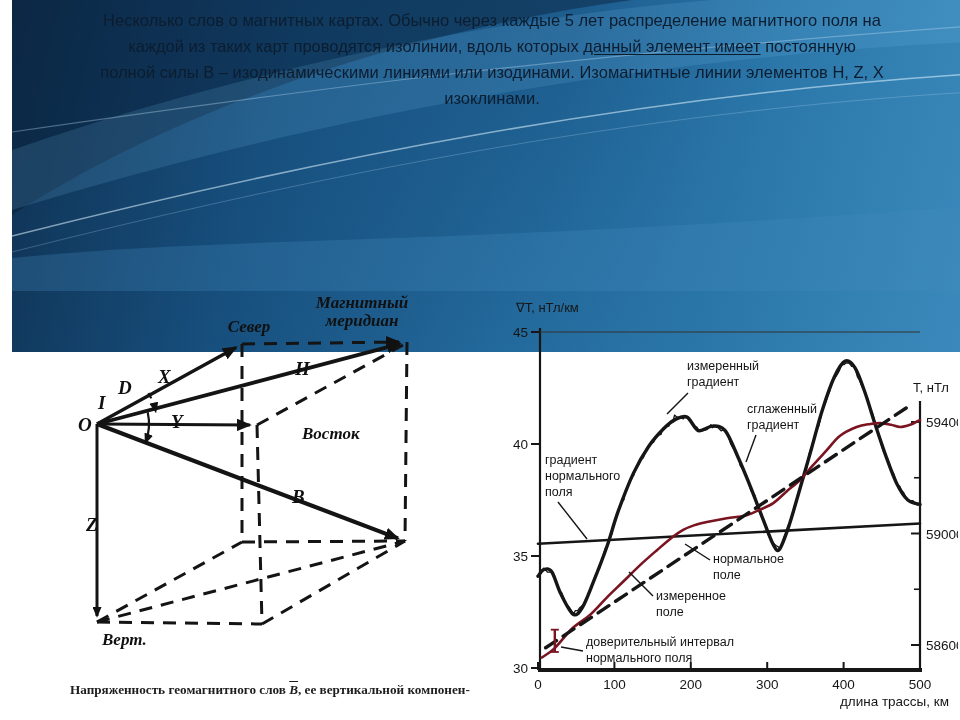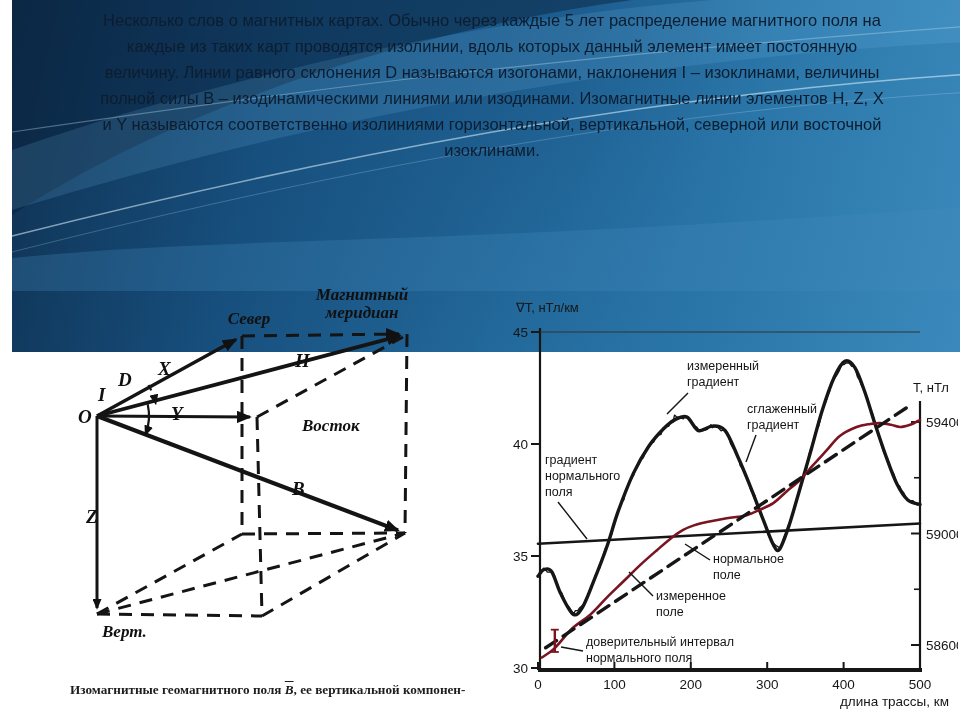--- a/index.html
+++ b/index.html
@@ -13,23 +13,23 @@
     background:linear-gradient(103deg,#0f3152 0%,#17507f 28%,#20649674 55%,#2b77aa 75%,#3c8abd 100%),
                linear-gradient(180deg,#1b5788 0%,#266fa1 100%);
     background-blend-mode:normal;
   }
   .banner svg{position:absolute;left:0;top:0;}
   .para{
     position:absolute;left:55px;top:7px;width:850px;
     color:#0c1d30;font-size:16.5px;line-height:26px;text-align:center;
     font-weight:400;letter-spacing:0px;
   }
-  .para .ul{text-underline-offset:2px;}
+  .para .ul{text-decoration:underline;text-underline-offset:2px;}
   
-  .fig-left{position:absolute;left:52px;top:284px;}
+  .fig-left{position:absolute;left:52px;top:292px;}
   .fig-left text{fill:#101010;font-family:"Liberation Serif",serif;font-style:italic;font-weight:bold;}
   .dlab{font-size:17px;}
   .dletter{font-size:19px;}
   .caption{
     position:absolute;left:28px;top:650px;width:508px;
     font-family:"Liberation Serif",serif;font-size:13.2px;line-height:16px;
     font-weight:600;color:#1d1d1d;white-space:pre-wrap;
   }
   .caption .ind{display:inline-block;width:42px;}
   .caption .ovl{text-decoration:overline;font-style:italic;}
@@ -43,24 +43,22 @@
   <svg width="960" height="291" viewBox="0 0 960 291">
     <path d="M0,0 L620,0 C400,30 170,105 0,215 Z" fill="rgba(8,26,49,0.42)"></path>
     <path d="M0,210 C300,118 620,58 960,42 L960,0 L700,0 C520,14 260,60 0,150 Z" fill="rgba(120,190,235,0.16)"></path>
     <path d="M0,236 C300,160 620,96 960,74" stroke="rgba(225,245,255,0.55)" stroke-width="1.5" fill="none"></path>
     <path d="M0,252 C300,176 620,112 960,92" stroke="rgba(190,225,248,0.25)" stroke-width="1" fill="none"></path>
     <path d="M0,132 C250,96 520,58 960,26" stroke="rgba(200,230,250,0.35)" stroke-width="1.2" fill="none"></path>
     <path d="M0,291 L0,258 C220,236 430,246 960,206 L960,291 Z" fill="rgba(70,140,190,0.28)"></path>
   </svg>
   <div class="para">
     <div>Несколько слов о магнитных картах. Обычно через каждые 5 лет распределение магнитного поля на</div>
-    <div><span>каждые из таких карт проводятся изолинии, вдоль которых </span><span class="ul">данный элемент имеет</span><span> постоянную</span></div>
-    <div>величину. Линии равного склонения D называются изогонами, наклонения I – изоклинами, величины</div>
+    <div><span>каждой из таких карт проводятся изолинии, вдоль которых </span><span class="ul">данный элемент имеет</span><span> постоянную</span></div>
     <div>полной силы B – изодинамическими линиями или изодинами. Изомагнитные линии элементов H, Z, X</div>
-    <div>и Y называются соответственно изолиниями горизонтальной, вертикальной, северной или восточной</div>
     <div>изоклинами.</div>
   </div>
 </div>
 
 <div class="fig-left">
   <svg width="430" height="405" viewBox="0 0 430 405">
     <defs>
       <marker id="mA" viewBox="0 0 12 10" refX="10.5" refY="5" markerWidth="15" markerHeight="12.5" orient="auto" markerUnits="userSpaceOnUse">
         <path d="M0,0 L12,5 L0,10 Z" fill="#111"></path>
       </marker>
@@ -104,21 +102,21 @@
       <text class="dletter" x="106" y="91">X</text>
       <text class="dletter" x="119" y="136">Y</text>
       <text class="dletter" x="243" y="83">H</text>
       <text class="dletter" x="240" y="211">B</text>
       <text class="dletter" x="34" y="239">Z</text>
     </g>
   </svg>
 </div>
 
 <div class="caption">
-  <div><span class="ind"></span><span>Изомагнитные геомагнитного поля </span><span class="ovl">B</span><span>, ее вертикальной компонен-</span></div>
+  <div><span class="ind"></span><span>Напряженность геомагнитного слов </span><span class="ovl">B</span><span>, ее вертикальной компонен-</span></div>
   
 </div>
 
 <div class="chart-wrap">
   <svg id="chart" width="470" height="420" viewBox="0 0 470 420">
       <line x1="52" y1="36" x2="52" y2="378" stroke="#161616" stroke-width="2.2"></line>
       <line x1="52" y1="40" x2="432" y2="40" stroke="#333" stroke-width="1"></line>
       <line x1="50" y1="378" x2="434" y2="378" stroke="#161616" stroke-width="4"></line>
       <line x1="432" y1="109" x2="432" y2="378" stroke="#161616" stroke-width="2.2"></line>
       <line x1="43" y1="40" x2="52" y2="40" stroke="#161616" stroke-width="2"></line>

